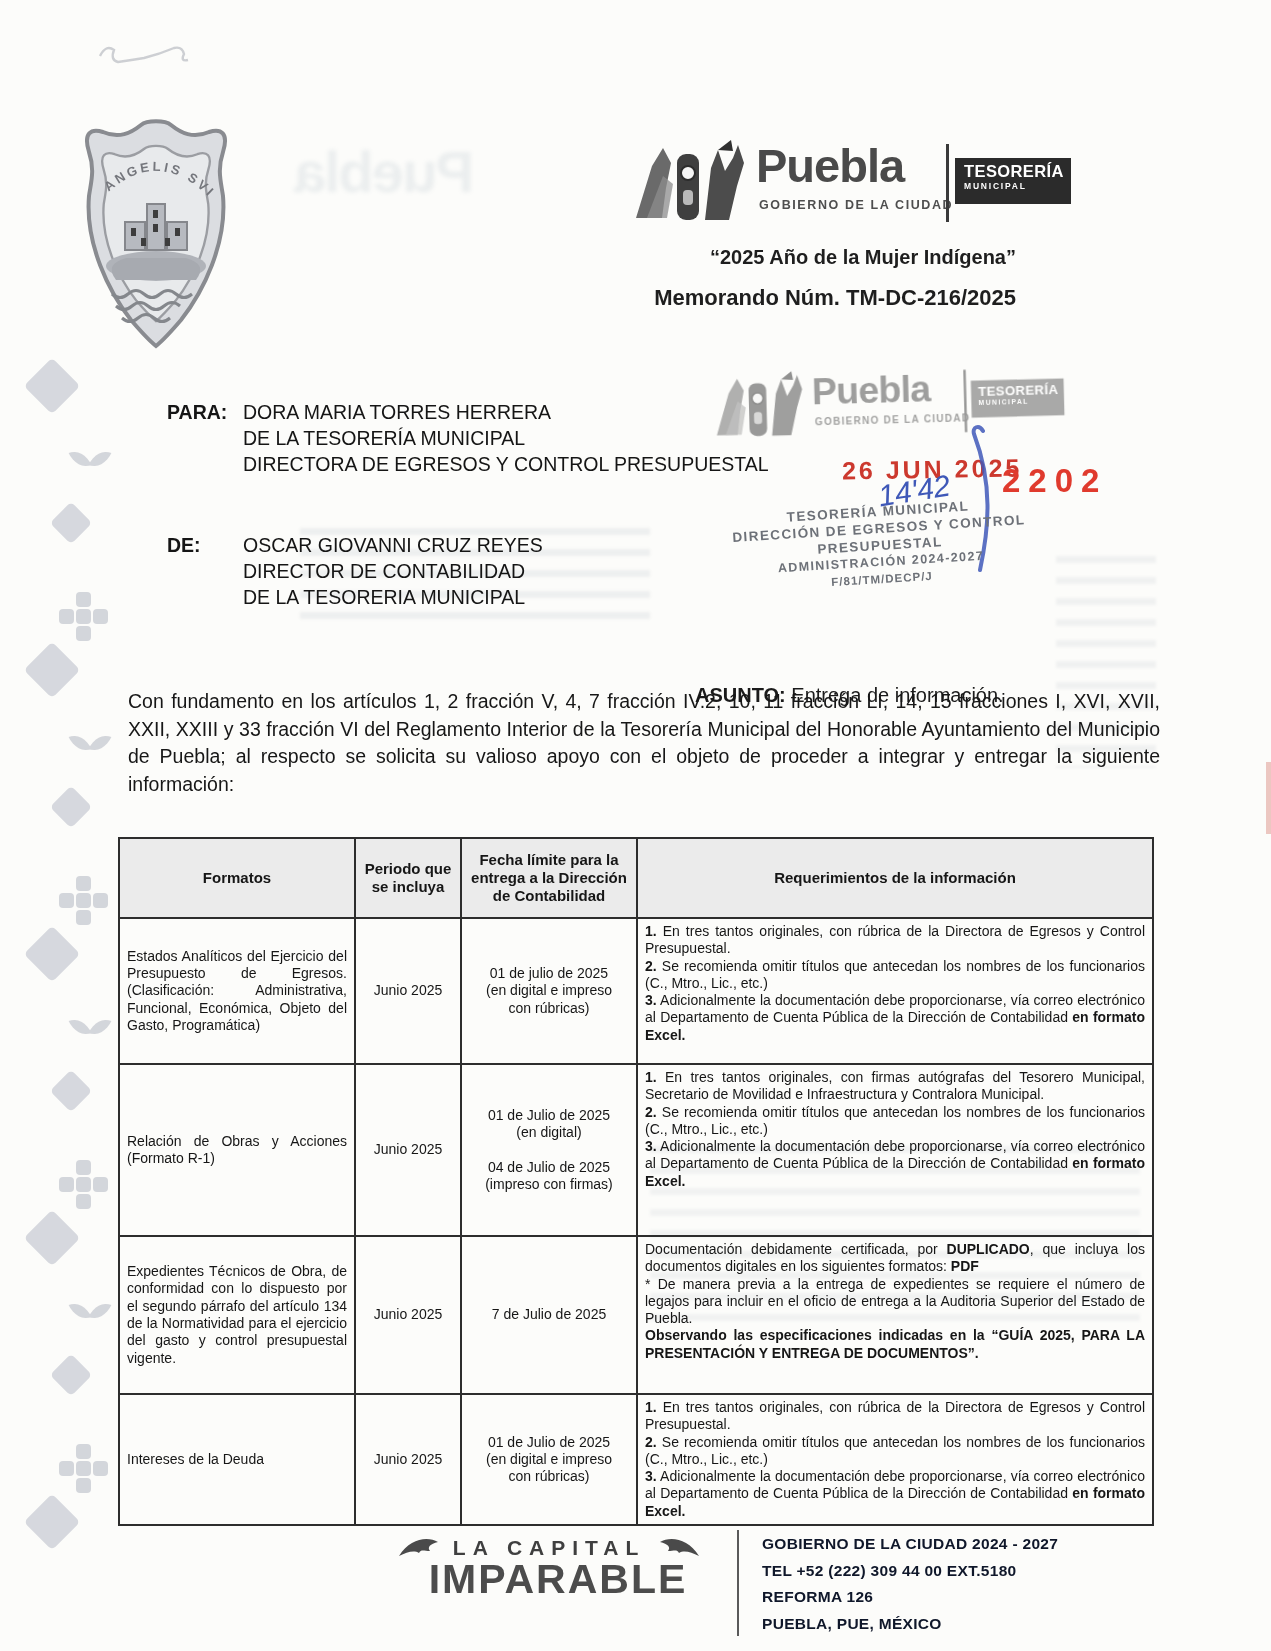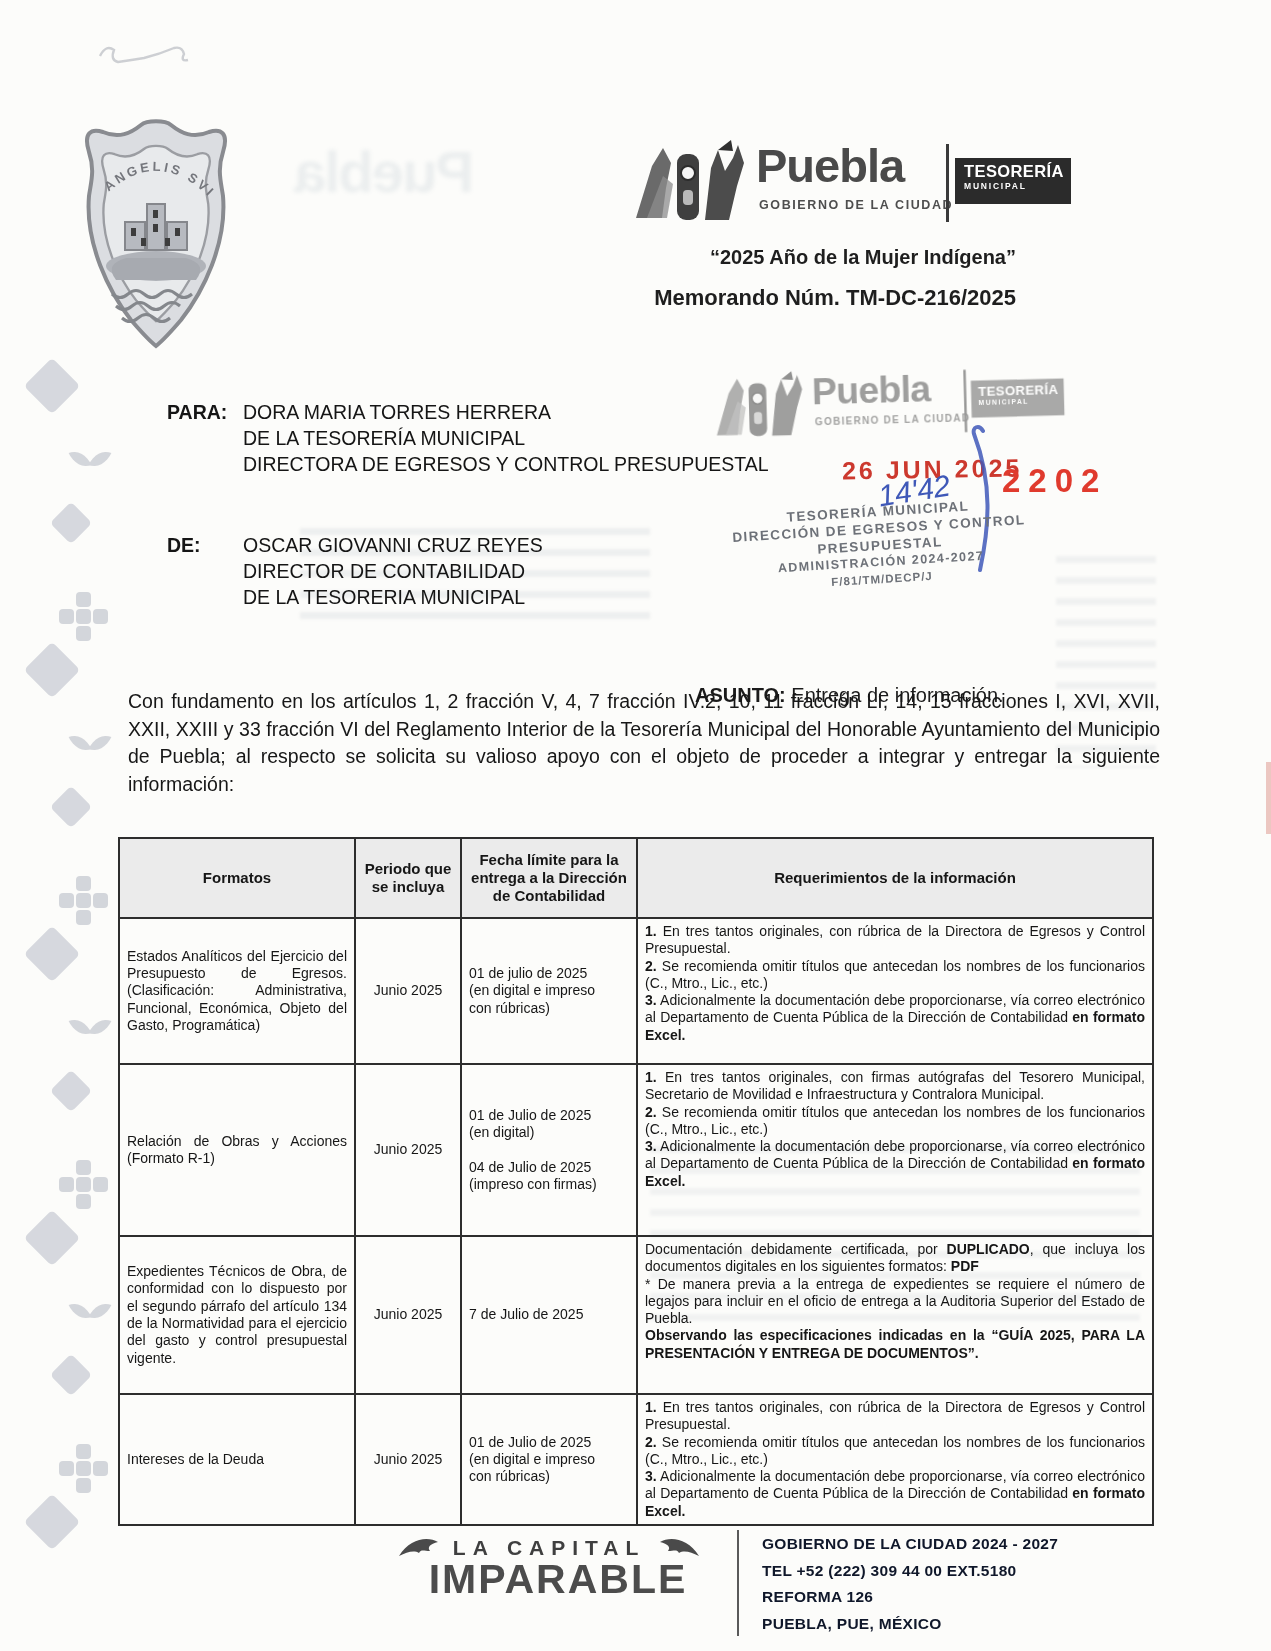--- a/index.html
+++ b/index.html
@@ -70,21 +70,21 @@
   .subject .s-l{font-weight:bold;}
   .intro{left:128px; top:688px; width:1032px; font-size:19.5px; line-height:27.5px; text-align:justify; color:#171717;}
 
   
   .req-table{position:absolute; left:118px; top:837px;}
   table{border-collapse:collapse; table-layout:fixed; width:1034px;}
   th,td{border:2px solid #2d2d2d; padding:4px 7px; vertical-align:middle; font-size:14px; line-height:17.3px; color:#161616;}
   th{background:#ebebeb; text-align:center; font-size:15px; line-height:18px; height:70px;}
   td.c-form{text-align:justify; vertical-align:middle;}
   td.c-per{text-align:center;}
-  td.c-fec{text-align:left; white-space:pre-line;}
+  td.c-fec{text-align:center; white-space:pre-line;}
   td.c-req{text-align:justify; white-space:pre-wrap; vertical-align:top;}
 
   
   .cap-line{position:absolute; left:398px; top:1534px; width:320px; text-align:left; font-size:21px; font-weight:bold;
     color:#3f3f3f; letter-spacing:7px; white-space:nowrap;}
   .cap-line svg{vertical-align:-5px;}
   .imp-line{position:absolute; left:398px; top:1556px; width:320px; text-align:center; font-size:41px; font-weight:bold;
     color:#4c4c4c; letter-spacing:2px;}
   .f-divider{position:absolute; left:737px; top:1530px; width:2px; height:106px; background:#5a5a5a;}
   .f-info{position:absolute; left:762px; top:1531px; font-size:15.5px; line-height:26.5px; font-weight:bold; color:#0f172a; letter-spacing:.3px;}

